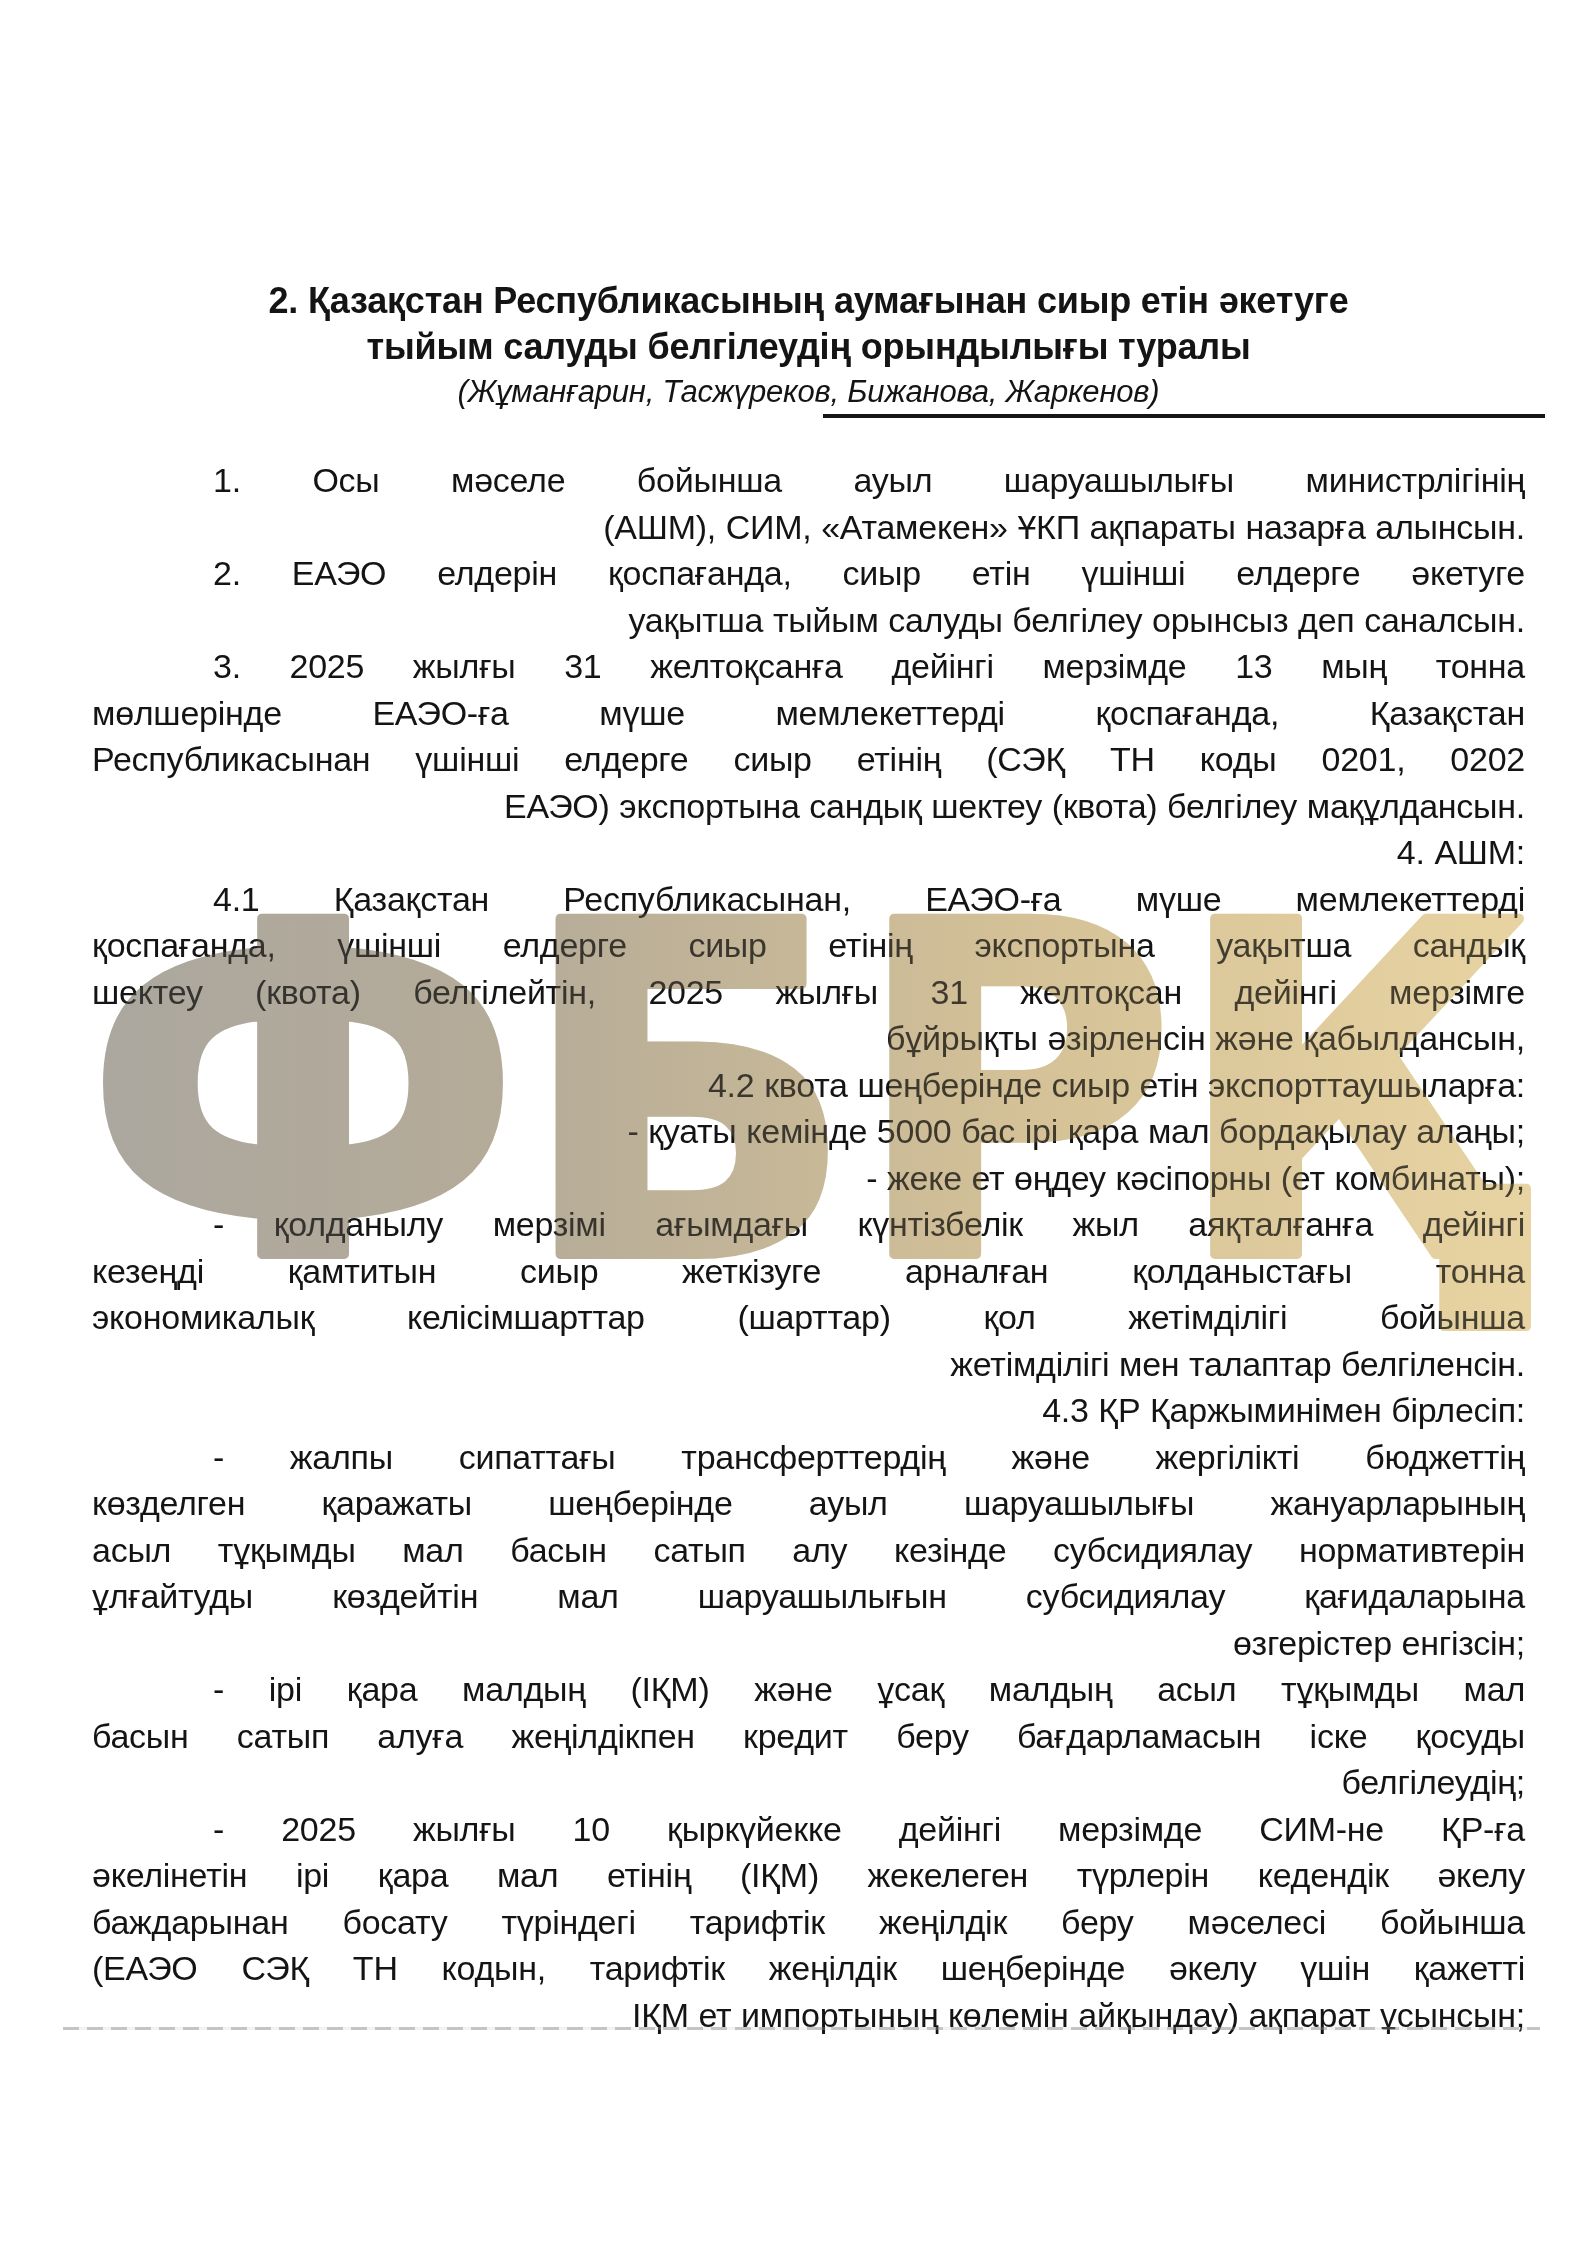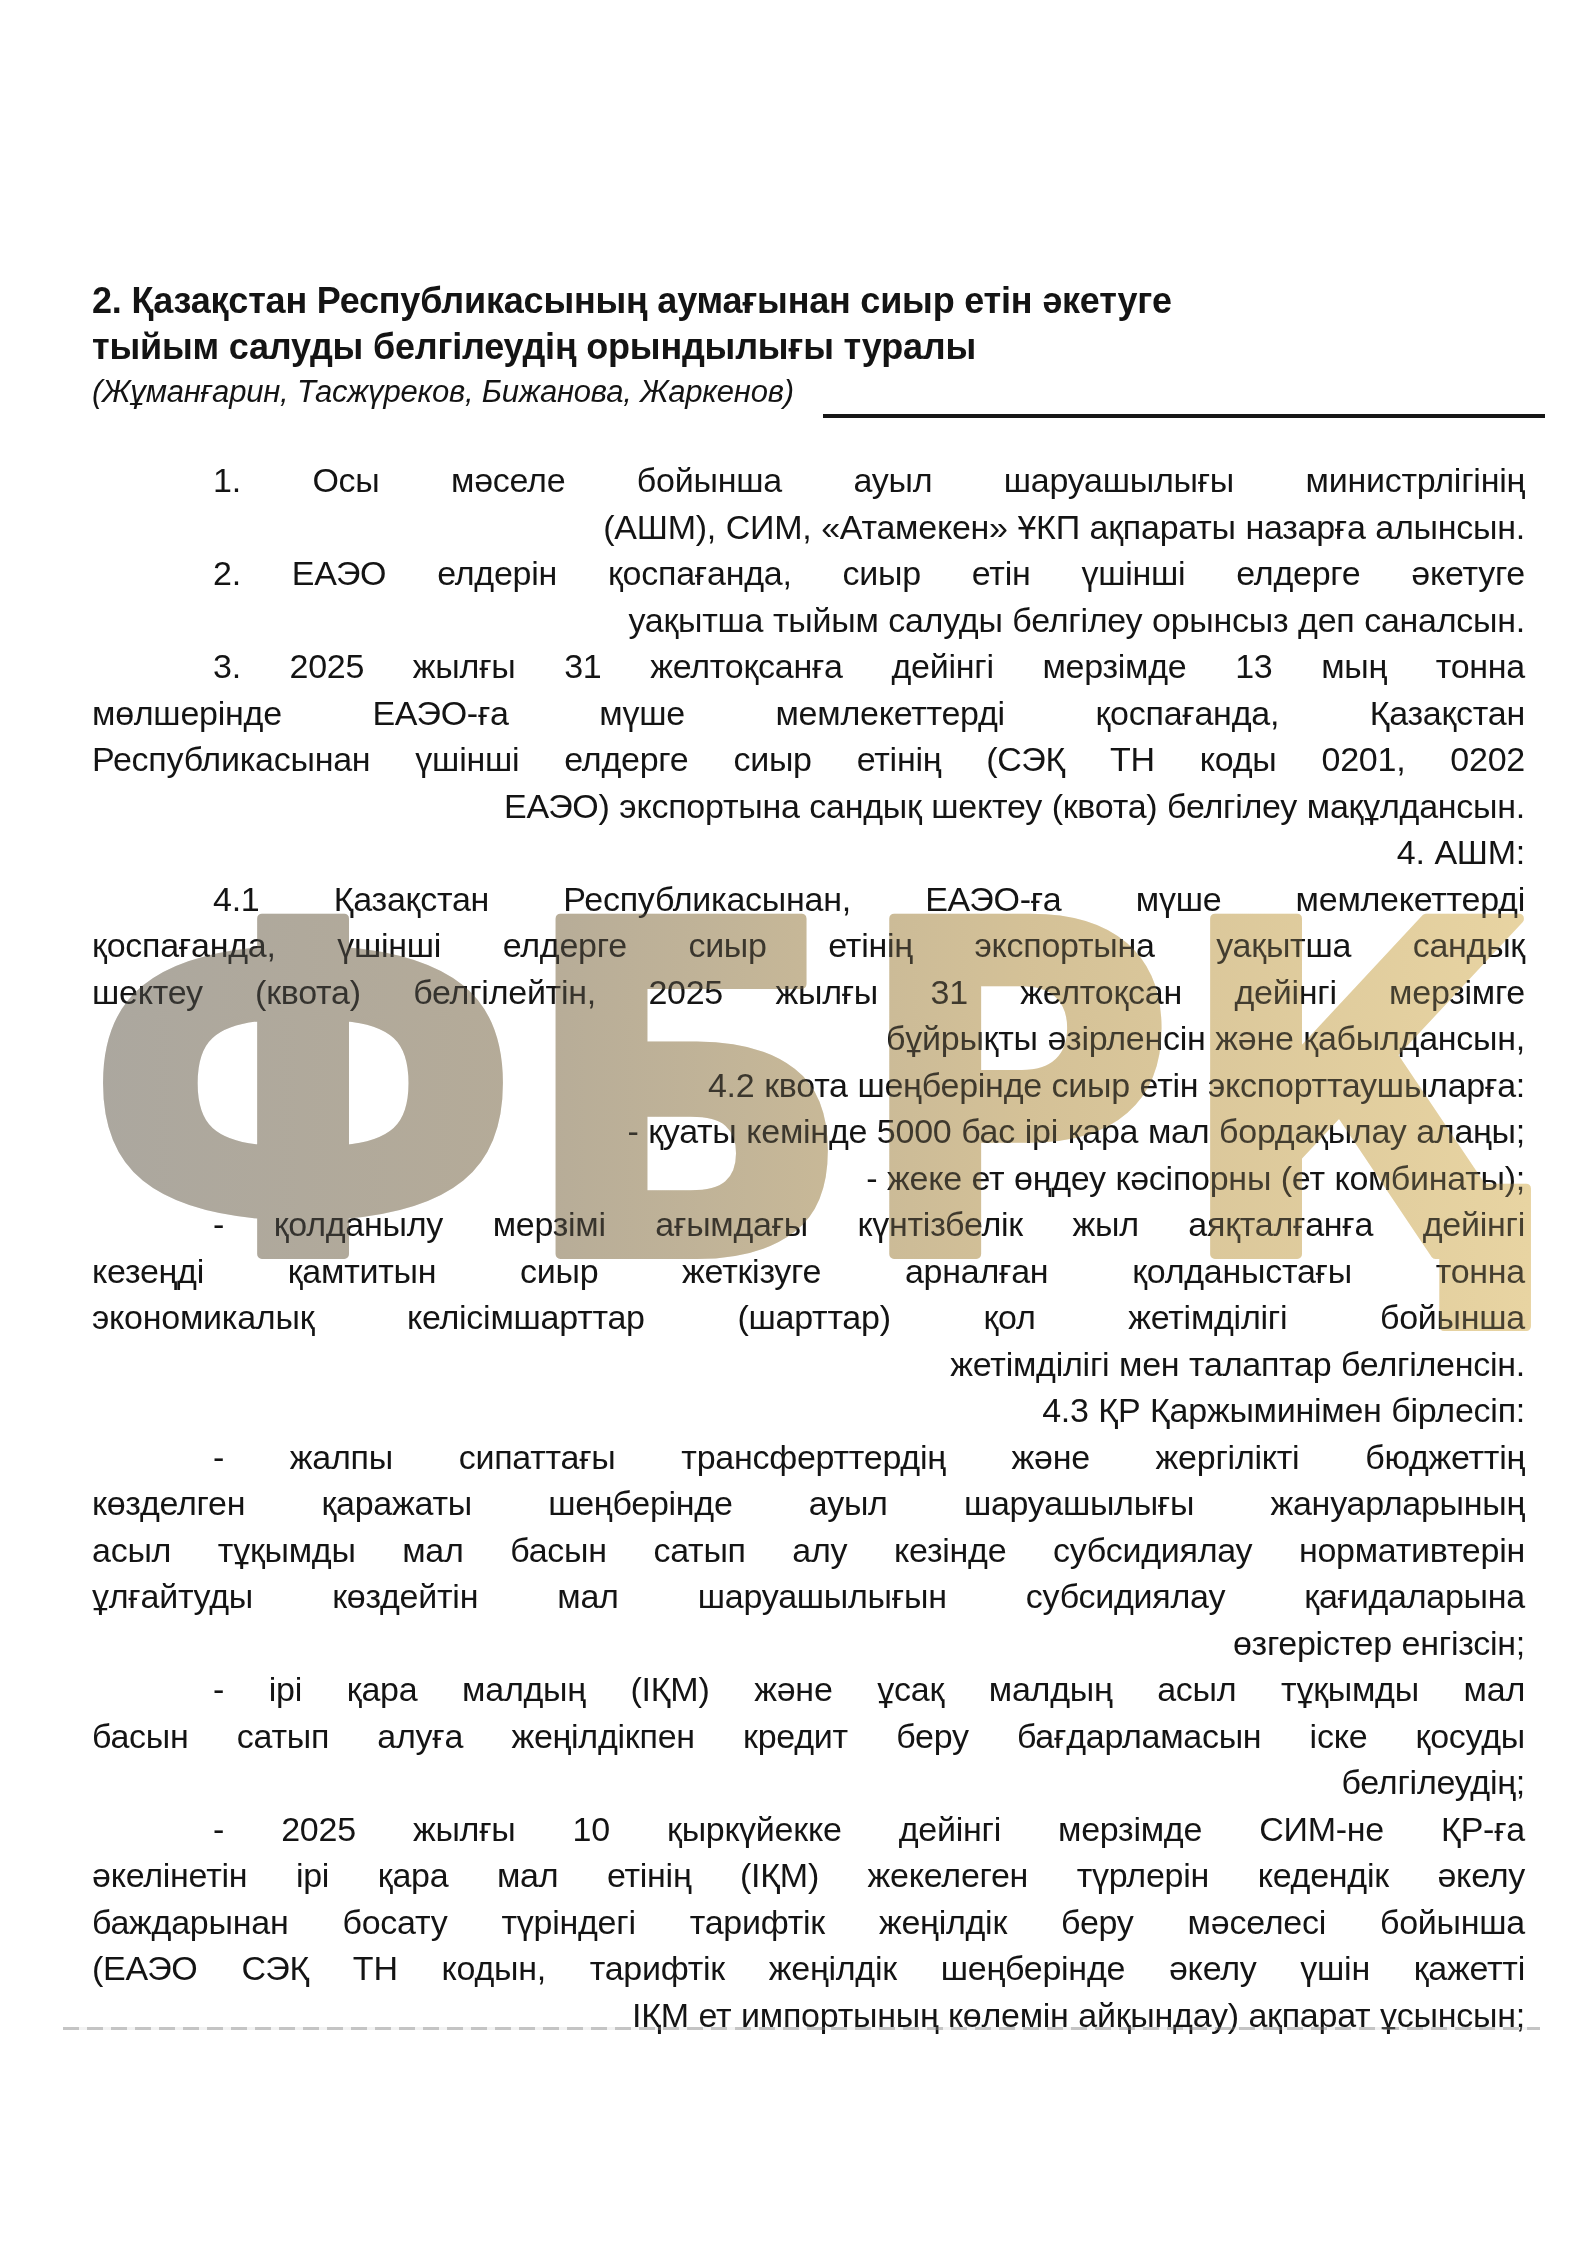--- a/index.html
+++ b/index.html
@@ -8,20 +8,21 @@
     width:1587px;height:2245px;
     background:#ffffff;
     font-family:"Liberation Sans",sans-serif;
     color:#141414;
     overflow:hidden;
   }
   .col{position:absolute;left:92px;width:1433px;}
   
   .title-block{
     top:278px;
+    text-align:center;
     font-weight:bold;
     font-size:36px;
     line-height:46px;
     letter-spacing:-0.2px;
   }
   .byline{
     font-weight:400;
     font-style:italic;
     font-size:31px;
     line-height:44px;

